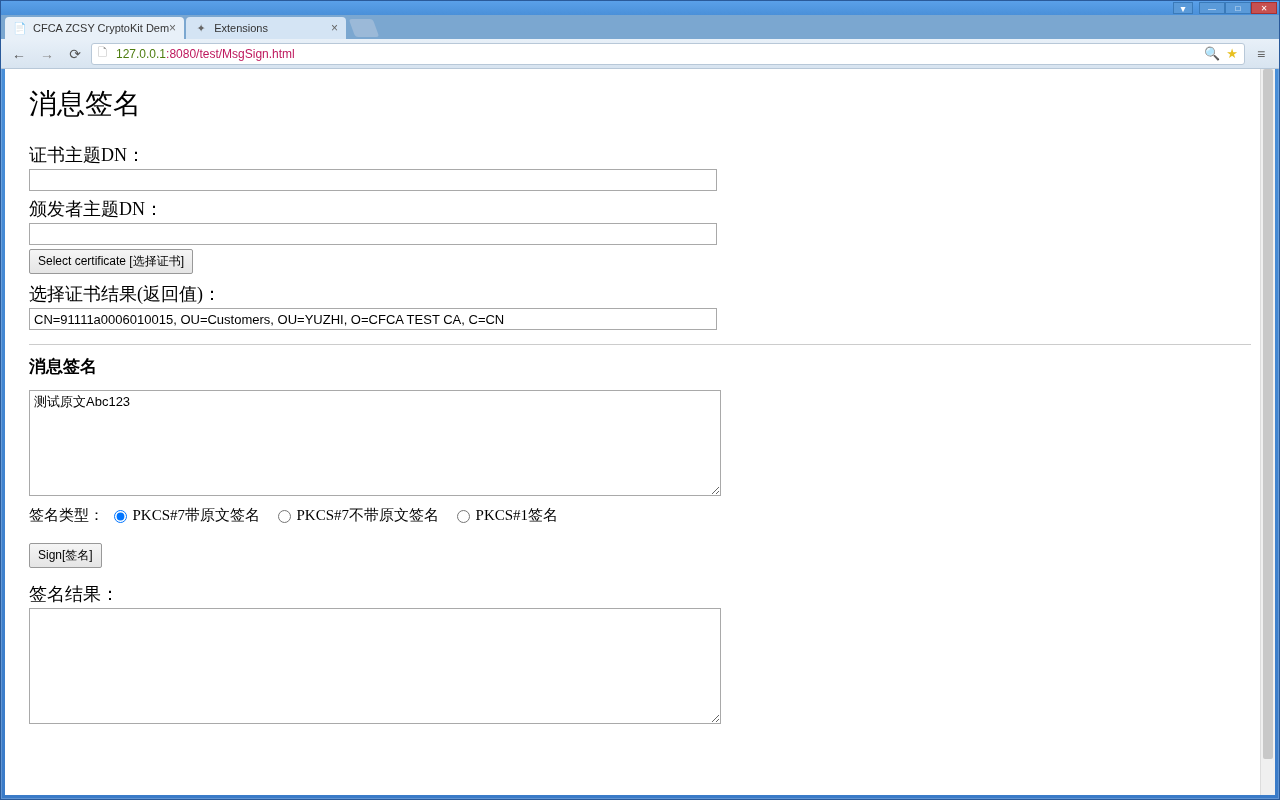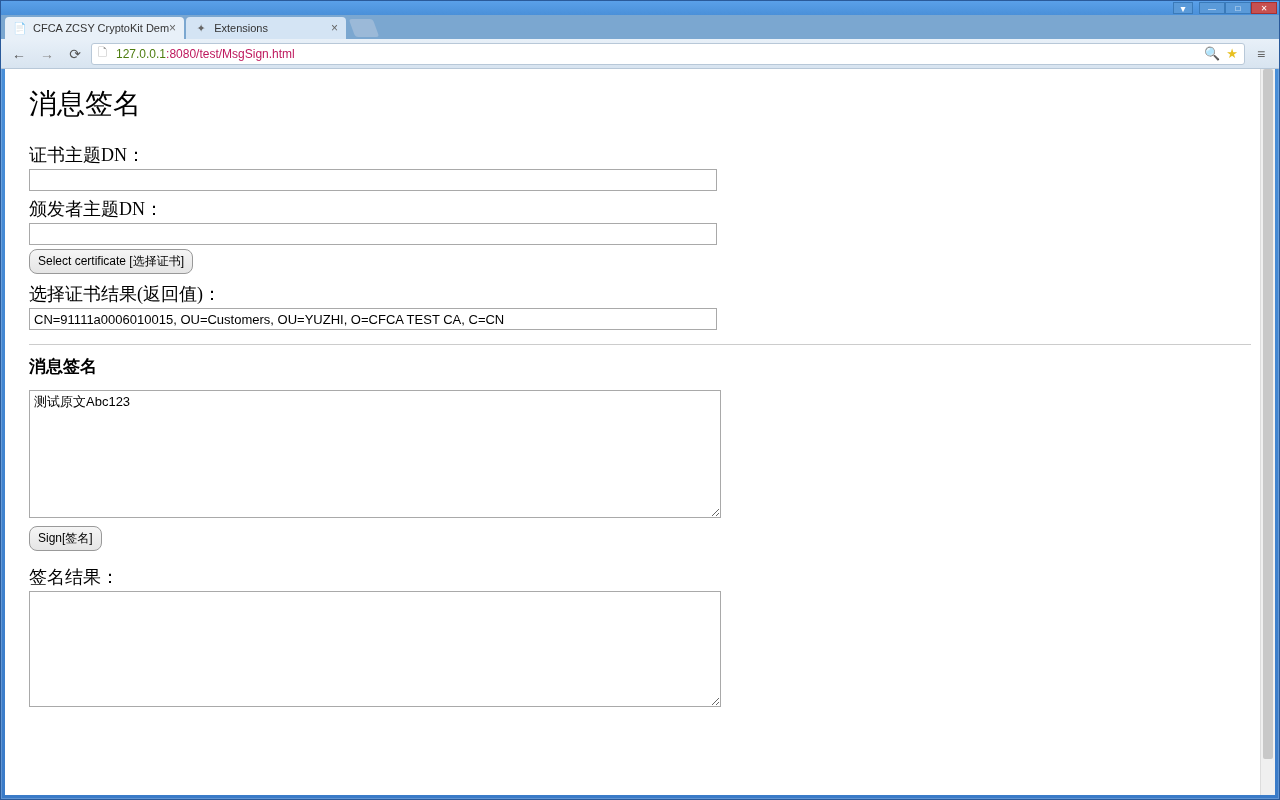--- a/index.html
+++ b/index.html
@@ -181,39 +181,39 @@
   font-family: Arial, sans-serif;
   display: block;
   background:#fff;
 }
 .btn {
   font-family: Arial, sans-serif;
   font-size: 12px;
   padding: 3px 8px;
   background: linear-gradient(to bottom, #f5f5f5, #e5e5e5);
   border: 1px solid #999;
-  border-radius: 8px;
+  border-radius: 2px;
   cursor: pointer;
   margin-top: 4px;
   text-align: center;
 }
 hr.sep {
   border: none;
   border-top: 1px solid #ccc;
   margin: 14px 0 8px 0;
 }
 h3.section-title {
   font-size: 17px;
   font-weight: bold;
   margin: 10px 0 12px 0;
   font-family: "SimSun", serif;
 }
 .textarea {
   width: 692px;
-  height: 128px;
+  height: 106px;
   border: 1px solid #a9a9a9;
   padding: 2px 4px;
   font-size: 13px;
   font-family: "SimSun", Arial, sans-serif;
   resize: both;
   display: block;
   background:#fff;
 }
 .textarea.result {
   height: 116px;
@@ -308,20 +308,26 @@
 
       <div class="label" style="margin-top:8px;">选择证书结果(返回值)：</div>
       <input class="text-input" value="CN=91111a0006010015, OU=Customers, OU=YUZHI, O=CFCA TEST CA, C=CN" style="">
 
       <hr class="sep">
 
       <h3 class="section-title">消息签名</h3>
 
       <textarea class="textarea" style="">测试原文Abc123</textarea>
 
+      <div class="radio-row">
+        <span>签名类型：</span>
+        <label><input type="radio" name="stype" checked="" style=""> <span>PKCS#7带原文签名</span></label>
+        <label><input type="radio" name="stype" style=""> <span>PKCS#7不带原文签名</span></label>
+        <label><input type="radio" name="stype" style=""> <span>PKCS#1签名</span></label>
+      </div>
 
 
       <button class="btn" style="margin-top:8px;">Sign[签名]</button>
 
       <div class="label" style="margin-top:14px;">签名结果：</div>
       <textarea class="textarea result" style=""></textarea>
     </div>
   </div>
 
   <div class="scrollbar">

